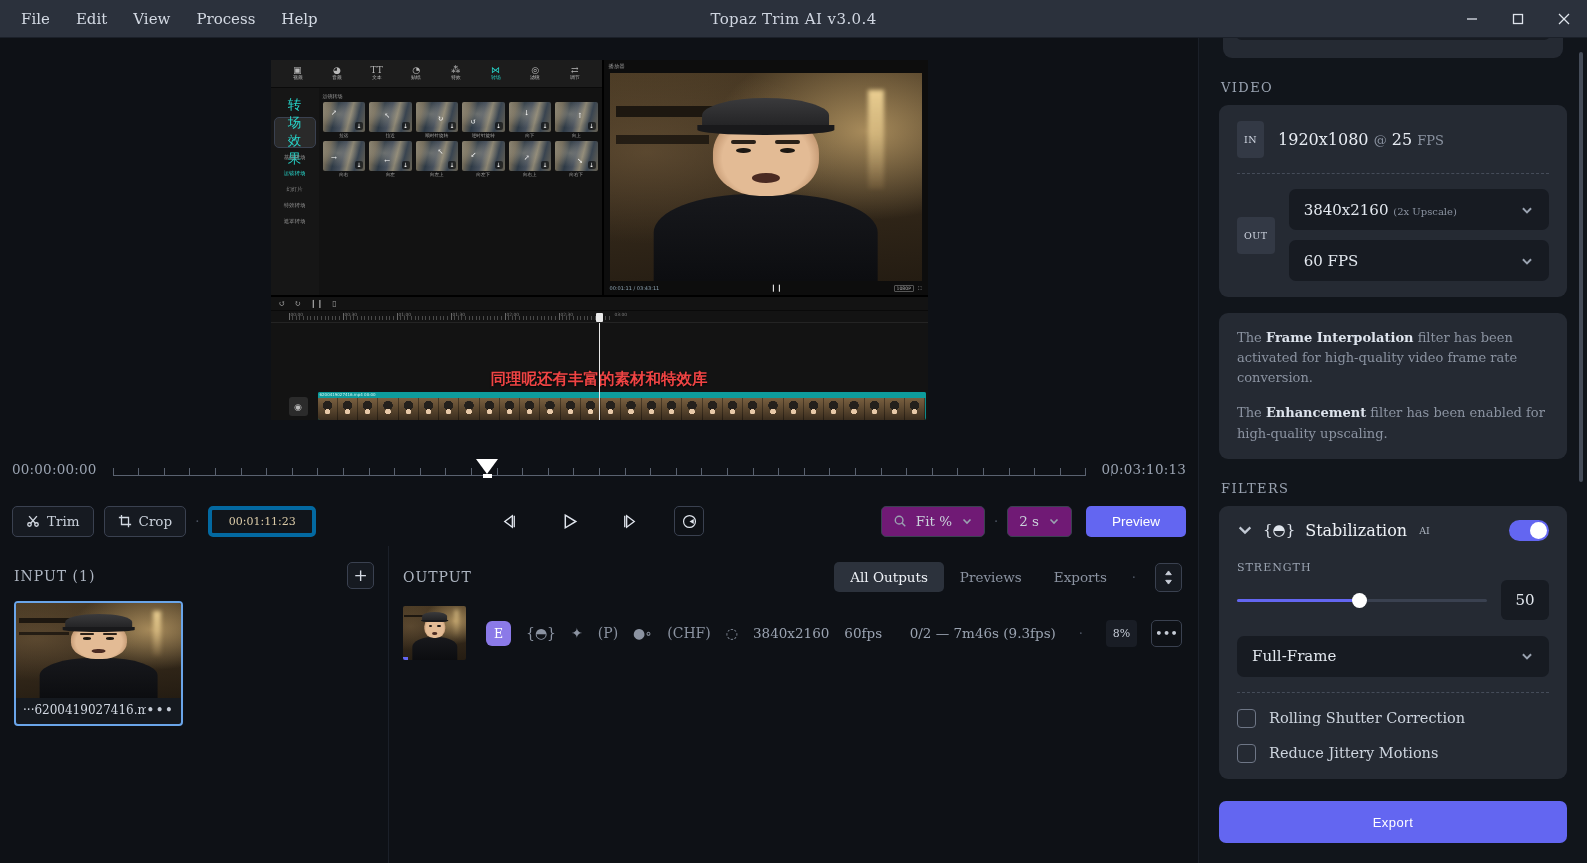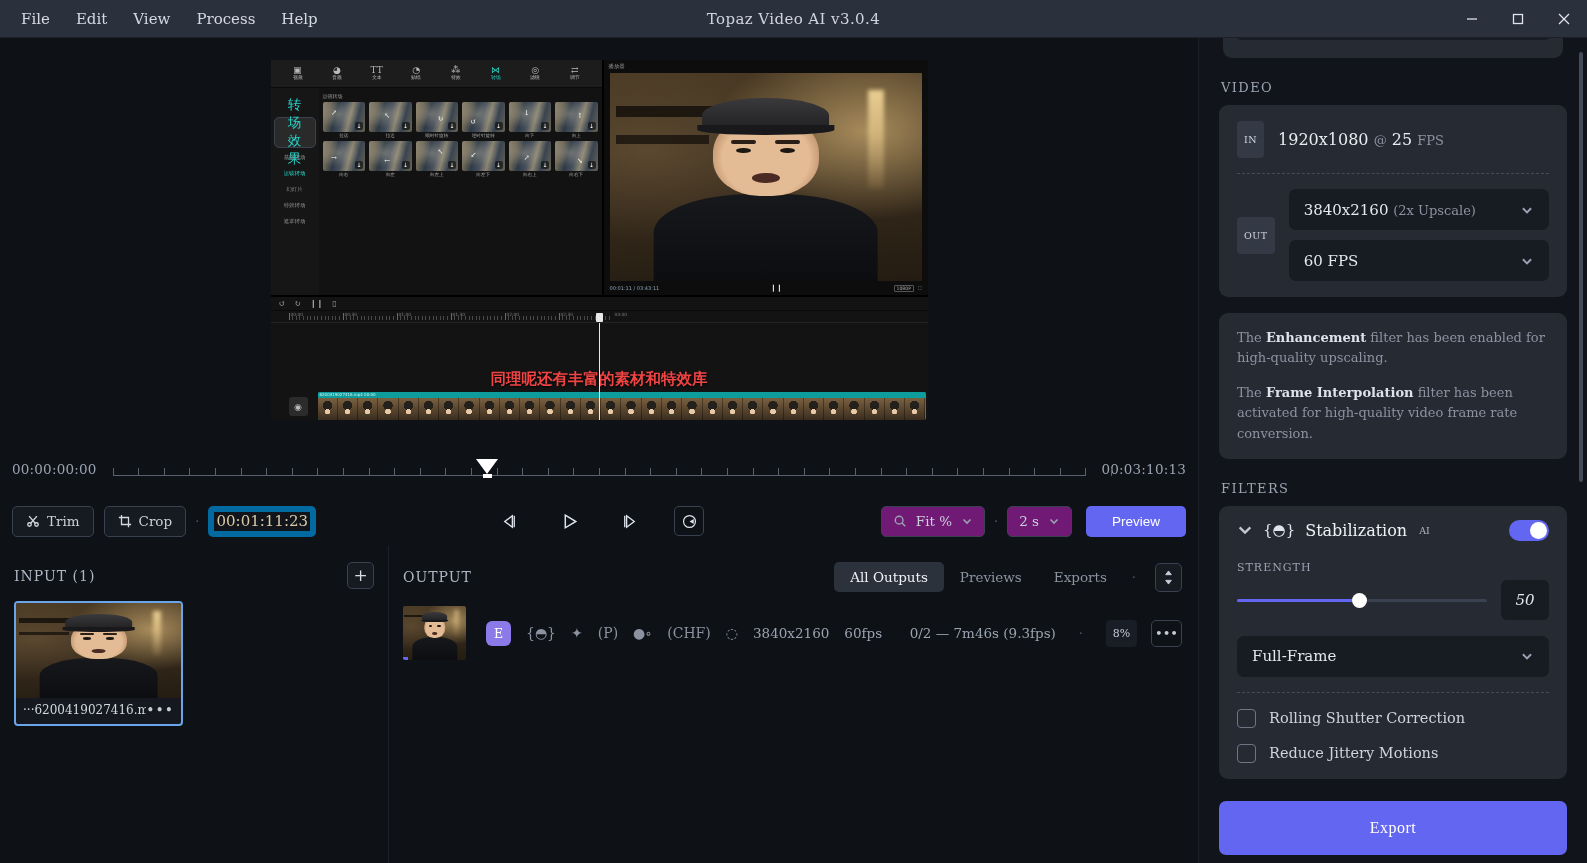--- a/index.html
+++ b/index.html
@@ -163,21 +163,21 @@
   }
   .btn {
     display: inline-flex; align-items: center; gap: 7px;
     height: 31px; padding: 0 13px; border: 1px solid #3a4150; border-radius: 5px;
     background: #161a21; color: #c9d0da; font-size: 13.5px; cursor: pointer;
   }
   .btn svg { stroke: #d3d9e2; fill: none; stroke-width: 1.5; }
   .dot-sep { color: #4e5664; margin: 0 9px; font-size: 13px; }
   .tcbox {
     height: 31px; min-width: 108px; display: flex; align-items: center; justify-content: center;
-    border: 6px solid #0369a1; border-radius: 5px; background: #11151b; color: #d9c9a6; font-size: 15px;
+    border: 4px solid #0369a1; border-radius: 5px; background: #11151b; color: #d9c9a6; font-size: 11px;
   }
   .playcluster { position: absolute; left: 0; right: 0; display: flex; justify-content: center; align-items: center; gap: 30px; pointer-events: none; }
   .pbtn { pointer-events: auto; width: 30px; height: 30px; display: flex; align-items: center; justify-content: center; cursor: pointer; }
   .pbtn svg { stroke: #dfe4ec; fill: none; stroke-width: 1.4; }
   .pbtn.boxed { border: 1px solid #3a4150; border-radius: 5px; }
   .right-tools { margin-left: auto; display: flex; align-items: center; z-index: 3; }
   .sel {
     display: inline-flex; align-items: center; gap: 9px; height: 31px; padding: 0 11px;
     border: 1px solid #3a4150; border-radius: 5px; background: #701a75; color: #c9d0da; font-size: 13.5px; cursor: pointer;
   }
@@ -228,61 +228,61 @@
   .inrow { display: flex; align-items: center; gap: 14px; }
   .tag { font-size: 9.5px; color: #cfd5e0; background: #333945; border-radius: 4px; padding: 13px 7px; letter-spacing: .5px; }
   .resline { font-size: 16px; color: #e7ebf2; }
   .resline .dim { color: #8b93a1; font-size: 13px; }
   .dashed { border-top: 1px dashed #454c59; margin: 15px 0; }
   .dd {
     display: flex; align-items: center; justify-content: space-between;
     background: #171b22; border-radius: 7px; height: 41px; padding: 0 15px;
     color: #e3e8ef; font-size: 15px; cursor: pointer; margin-top: 10px;
   }
-  .dd .sub { color: #8b93a1; font-size: 13px; }
+  .dd .sub { color: #8b93a1; font-size: 10px; }
   .dd .cv { stroke: #9aa3b1; fill: none; stroke-width: 1.7; }
   .notecard { background: #252a33; border-radius: 9px; padding: 15px 18px; margin-top: 16px; }
   .note { font-size: 13px; line-height: 1.55; color: #8b93a1; }
   .note b { color: #dde3ec; font-weight: bold; }
   .note + .note { margin-top: 15px; }
 
   .filter-card { background: #252a33; border-radius: 9px; padding: 14px 18px 16px 18px; }
   .fhead { display: flex; align-items: center; gap: 10px; }
   .fhead .cv { stroke: #c2c9d4; fill: none; stroke-width: 1.7; cursor: pointer; }
   .fname { font-size: 16px; color: #eef1f6; }
   .fai { font-size: 9.5px; color: #aeb6c2; vertical-align: super; margin-left: 2px; }
   .toggle { margin-left: auto; width: 40px; height: 21px; border-radius: 11px; background: #6366f1; position: relative; cursor: pointer; }
   .toggle .knob { position: absolute; right: 2px; top: 2px; width: 17px; height: 17px; border-radius: 50%; background: #fff; }
   .slabel { font-size: 11px; color: #9aa3b1; letter-spacing: 1px; margin: 20px 0 6px 0; }
-  .sliderrow { display: flex; align-items: center; gap: 14px; font-style: italic; }
+  .sliderrow { display: flex; align-items: center; gap: 14px; }
   .slider { position: relative; flex: 1; height: 16px; }
   .slider .trk { position: absolute; top: 7px; left: 0; right: 0; height: 3px; border-radius: 2px; background: #3a4150; }
   .slider .fill { position: absolute; top: 7px; left: 0; width: 49%; height: 3px; border-radius: 2px; background: #6366f1; }
   .slider .knob { position: absolute; top: 1px; left: 46%; width: 15px; height: 15px; border-radius: 50%; background: #fff; cursor: pointer; }
   .numbox { width: 48px; height: 40px; border-radius: 6px; background: #171b22; color: #e3e8ef; font-size: 15px; display: flex; align-items: center; justify-content: center; }
   .cbrow { display: flex; align-items: center; gap: 13px; margin-top: 16px; }
   .cbox { width: 19px; height: 19px; border: 1.6px solid #6e7686; border-radius: 4px; cursor: pointer; }
   .cbl { font-size: 14.5px; color: #cdd4de; }
   .exportwrap { position: absolute; left: 0; right: 0; bottom: 0; height: 72px; padding: 10px 20px 16px 20px; background: #11151b; }
-  .exportbtn { width: 100%; height: 54px; border: 0; border-radius: 7px; background: #6366f1; color: #fff; font-size: 16px; letter-spacing: .5px; cursor: pointer; font-family: Liberation Serif, serif; }
+  .exportbtn { width: 100%; height: 42px; border: 0; border-radius: 7px; background: #6366f1; color: #fff; font-size: 13px; letter-spacing: .5px; cursor: pointer; }
 </style>
 </head>
 <body>
 
 <div id="app">
 
   <div class="titlebar">
     <div class="menu">
       <div class="menu-item">File</div>
       <div class="menu-item">Edit</div>
       <div class="menu-item">View</div>
       <div class="menu-item">Process</div>
       <div class="menu-item">Help</div>
     </div>
-    <div class="app-title">Topaz Video AI   v3.0.4</div>
+    <div class="app-title">Topaz Trim AI   v3.0.4</div>
     <div class="wctrls">
       <div class="wbtn">
         <svg width="14" height="14" viewBox="0 0 14 14">
             <line x1="2" y1="7" x2="12" y2="7"></line>
           </svg>
       </div>
       <div class="wbtn">
         <svg width="14" height="14" viewBox="0 0 14 14">
             <rect x="2.5" y="2.5" width="9" height="9"></rect>
           </svg>
@@ -854,24 +854,24 @@
               <svg width="14" height="14" viewBox="0 0 12 12" class="cv">
                   <path d="M2.5 4.5 L6 8 L9.5 4.5"></path>
                 </svg>
             </div>
           </div>
         </div>
       </div>
 
       <div class="notecard">
         <div class="note">
+          <span>The </span><b>Frame Interpolation</b><span> filter has been activated for high-quality video frame rate conversion.</span>
+        </div>
+        <div class="note">
           <span>The </span><b>Enhancement</b><span> filter has been enabled for high-quality upscaling.</span>
-        </div>
-        <div class="note">
-          <span>The </span><b>Frame Interpolation</b><span> filter has been activated for high-quality video frame rate conversion.</span>
         </div>
       </div>
 
       <div class="sb-label">FILTERS</div>
       <div class="filter-card">
         <div class="fhead">
           <svg width="16" height="16" viewBox="0 0 12 12" class="cv">
               <path d="M2 4 L6 8 L10 4"></path>
             </svg>
           <span style="color:#dfe4ec;font-size:15px">{◓}</span>

